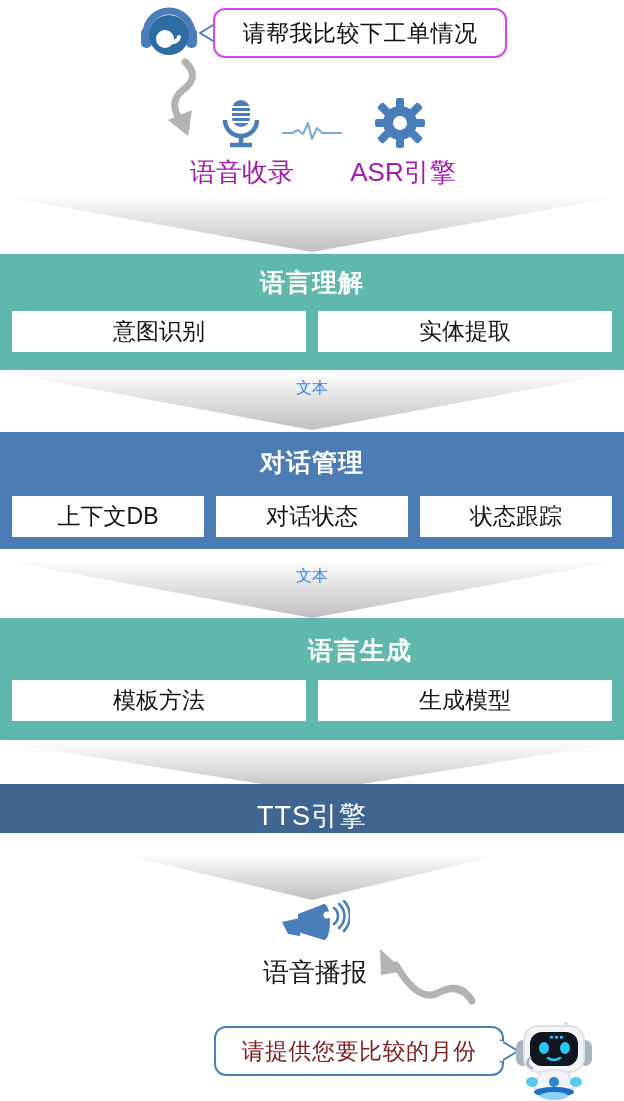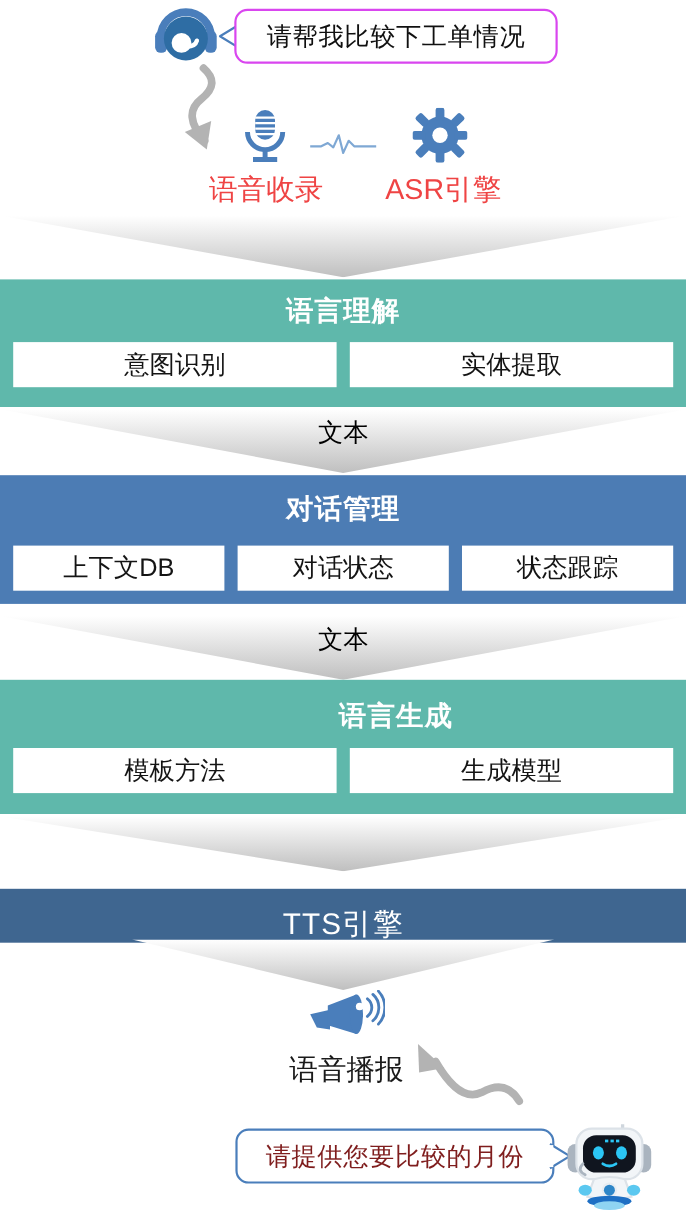--- a/index.html
+++ b/index.html
@@ -34,37 +34,37 @@
 
   
   #curve-arrow-top { left: 155px; top: 58px; width: 80px; height: 92px; }
 
   
   #mic-icon { left: 218px; top: 98px; width: 46px; height: 52px; }
   #wave-icon { left: 282px; top: 120px; width: 60px; height: 22px; }
   #gear-icon { left: 375px; top: 98px; width: 50px; height: 50px; }
 
   .io-label {
-    font-size: 26px; color: #ef4444; white-space: nowrap; text-align: center;
+    font-size: 26px; color: #a21caf; white-space: nowrap; text-align: center;
   }
   #label-voice-capture { left: 180px; top: 155px; width: 124px; }
   #label-asr { left: 336px; top: 155px; width: 134px; }
 
   
   .chevron {
     width: 100%;
     display: block;
   }
   .chev-wrap { left: 0; width: 624px; }
   .chev-label {
     position: absolute;
     width: 100%;
     text-align: center;
-    font-size: 23px;
-    color: #000000;
+    font-size: 16px;
+    color: #3b82f6;
     top: 6px;
     pointer-events: none;
   }
 
   
   .band { left: 0; width: 624px; box-sizing: border-box; }
   .band-title {
     width: 100%; text-align: center;
     font-size: 25px; font-weight: bold; color: #ffffff;
     letter-spacing: 1px;
@@ -87,21 +87,21 @@
   #band-nlu .band-boxes { top: 57px; }
 
   #band-dm { top: 432px; height: 117px; background: #4C7CB4; }
   #band-dm .band-title { margin-top: 14px; }
   #band-dm .band-boxes { top: 64px; }
 
   #band-nlg { top: 618px; height: 122px; background: #5FB8AB; }
   #band-nlg .band-title { margin-top: 16px; padding-left: 48px; }
   #band-nlg .band-boxes { top: 62px; }
 
-  #band-tts { top: 808px; height: 49px; background: #3F6690; }
+  #band-tts { top: 784px; height: 49px; background: #3F6690; }
   #band-tts .band-title { margin-top: 14px; font-weight: normal; font-size: 27px; }
 
   
   #chev-1 { top: 196px; height: 56px; }
   #chev-2 { top: 372px; height: 58px; }
   #chev-3 { top: 560px; height: 58px; }
   #chev-4 { top: 742px; height: 50px; }
   #chev-5 { top: 854px; height: 46px; }
 
   

